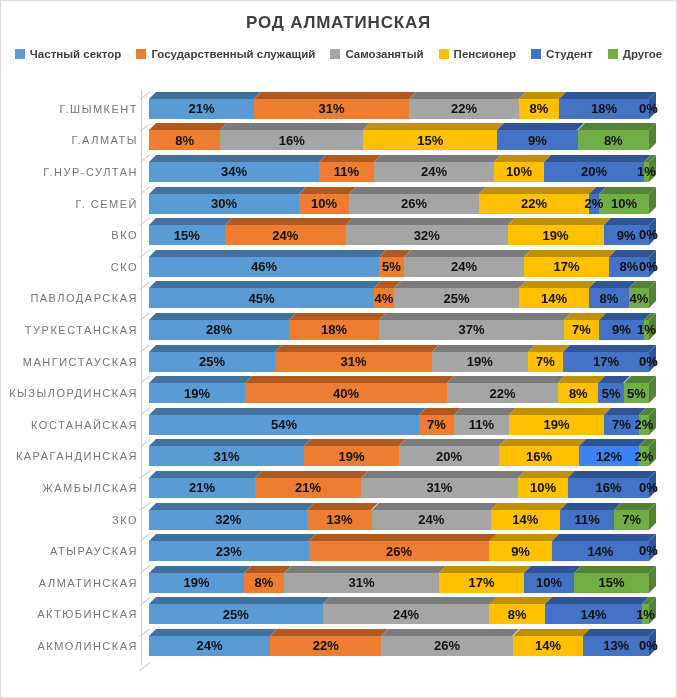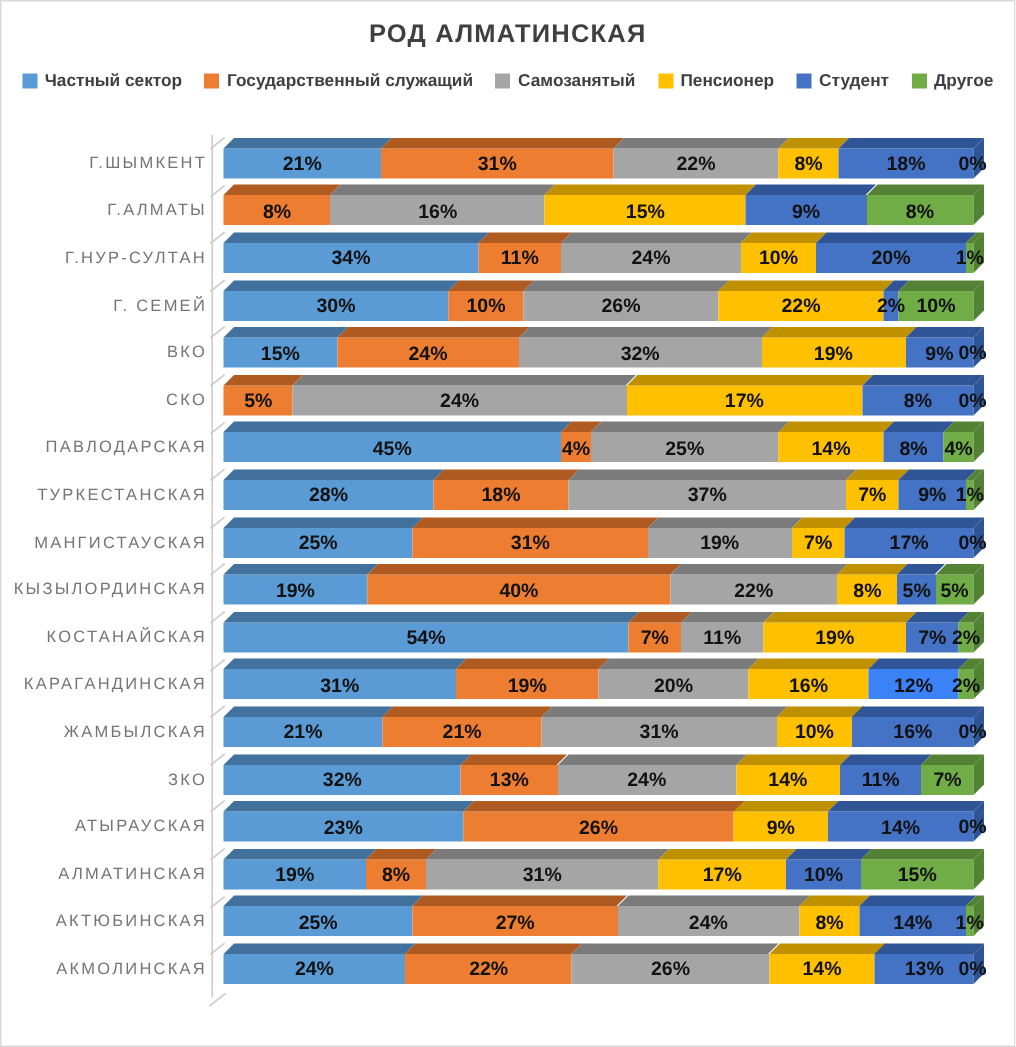--- a/index.html
+++ b/index.html
@@ -307,20 +307,24 @@
           </div>
           <div class="seg zero" style="flex-grow: 0; background: transparent;">
             <span class="seg-label">0%</span>
           </div>
         </div>
       </div>
       <div class="row">
         <div class="wall-tick"></div>
         <div class="cat-label">СКО</div>
         <div class="bar">
+          <div class="seg" style="flex-grow: 46; background: rgb(91, 155, 213);">
+            <div class="seg-top" style="background: rgb(65, 113, 156);"></div>
+            <span class="seg-label">46%</span>
+          </div>
           <div class="seg" style="flex-grow: 5; background: rgb(237, 125, 49);">
             <div class="seg-top" style="background: rgb(174, 90, 33);"></div>
             <span class="seg-label">5%</span>
           </div>
           <div class="seg" style="flex-grow: 24; background: rgb(165, 165, 165);">
             <div class="seg-top" style="background: rgb(123, 123, 123);"></div>
             <span class="seg-label">24%</span>
           </div>
           <div class="seg" style="flex-grow: 17; background: rgb(255, 192, 0);">
             <div class="seg-top" style="background: rgb(191, 144, 0);"></div>
@@ -639,24 +643,20 @@
           </div>
         </div>
       </div>
       <div class="row">
         <div class="wall-tick"></div>
         <div class="cat-label">АКТЮБИНСКАЯ</div>
         <div class="bar">
           <div class="seg" style="flex-grow: 25; background: rgb(91, 155, 213);">
             <div class="seg-top" style="background: rgb(65, 113, 156);"></div>
             <span class="seg-label">25%</span>
-          </div>
-          <div class="seg" style="flex-grow: 27; background: rgb(237, 125, 49);">
-            <div class="seg-top" style="background: rgb(174, 90, 33);"></div>
-            <span class="seg-label">27%</span>
           </div>
           <div class="seg" style="flex-grow: 24; background: rgb(165, 165, 165);">
             <div class="seg-top" style="background: rgb(123, 123, 123);"></div>
             <span class="seg-label">24%</span>
           </div>
           <div class="seg" style="flex-grow: 8; background: rgb(255, 192, 0);">
             <div class="seg-top" style="background: rgb(191, 144, 0);"></div>
             <span class="seg-label">8%</span>
           </div>
           <div class="seg" style="flex-grow: 14; background: rgb(68, 114, 196);">

